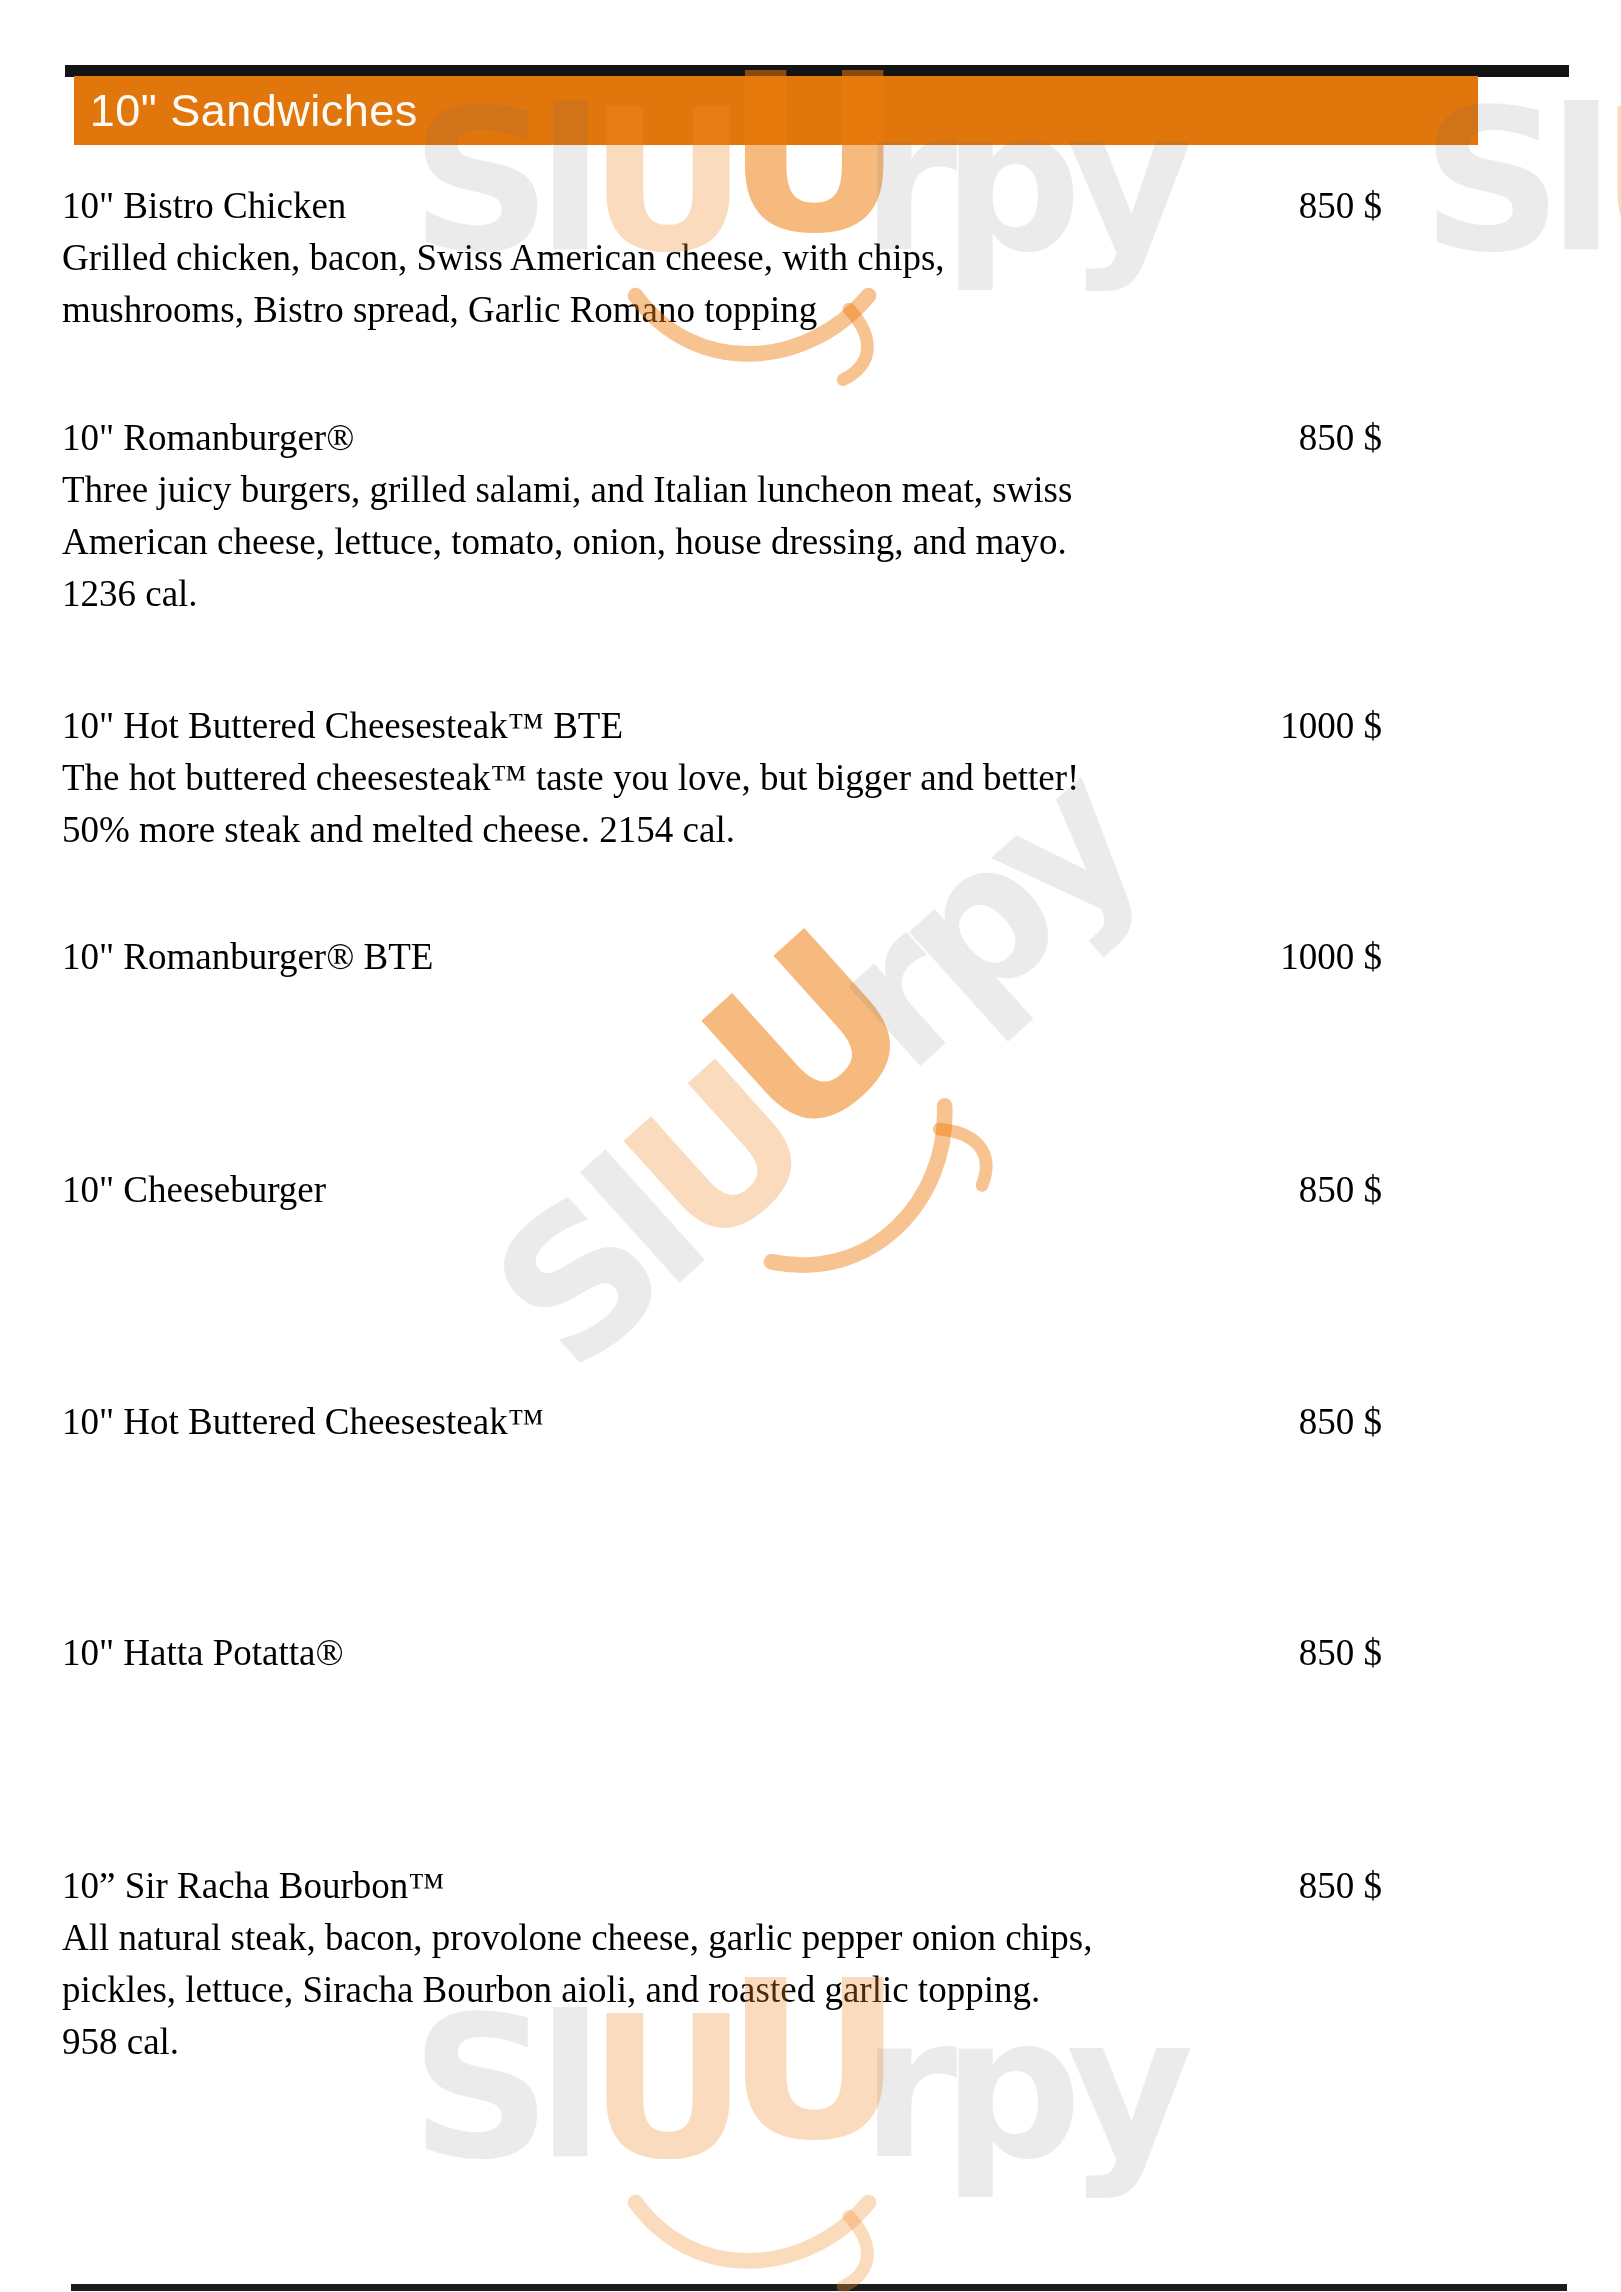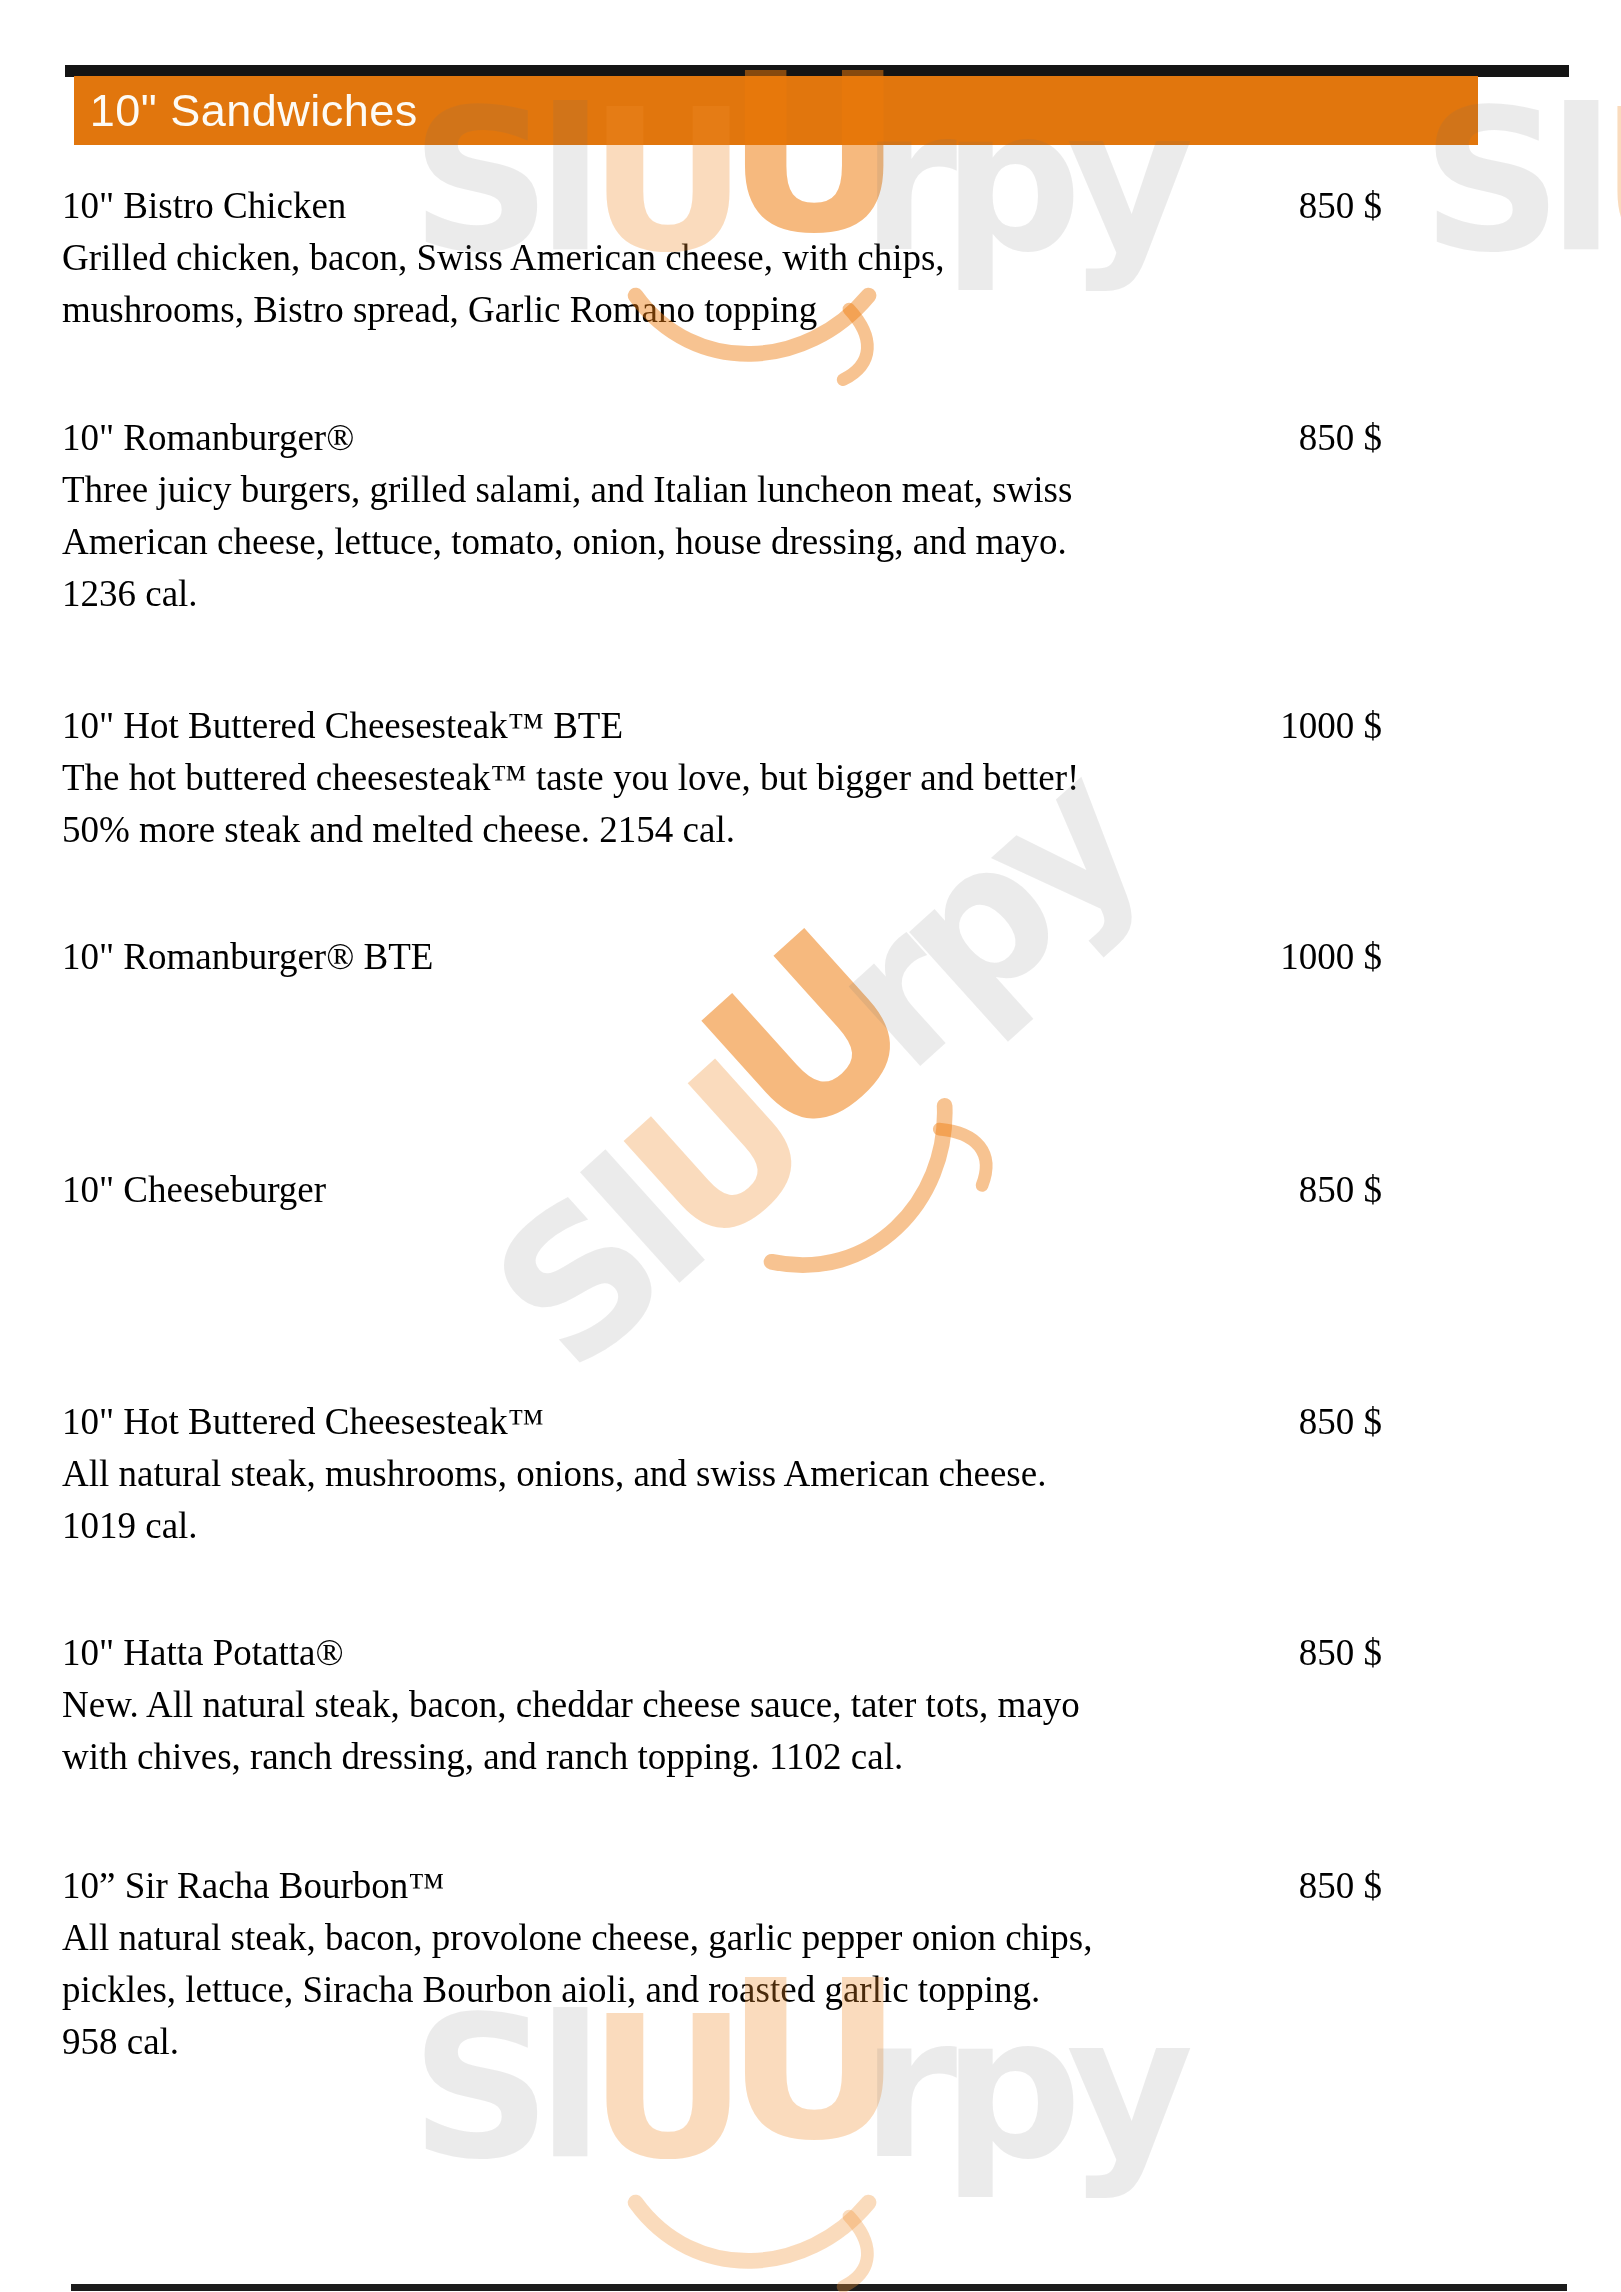--- a/index.html
+++ b/index.html
@@ -123,31 +123,27 @@
         <span class="item-name">10" Cheeseburger</span>
         <span class="item-price">850 $</span>
       </div>
     </div>
 
     <div class="item">
       <div class="item-head">
         <span class="item-name">10" Hot Buttered Cheesesteak™</span>
         <span class="item-price">850 $</span>
       </div>
-      <div class="item-desc">All natural steak, mushrooms, onions, and swiss American cheese.
-1019 cal.</div>
     </div>
 
     <div class="item">
       <div class="item-head">
         <span class="item-name">10" Hatta Potatta®</span>
         <span class="item-price">850 $</span>
       </div>
-      <div class="item-desc">New. All natural steak, bacon, cheddar cheese sauce, tater tots, mayo
-with chives, ranch dressing, and ranch topping. 1102 cal.</div>
     </div>
 
     <div class="item">
       <div class="item-head">
         <span class="item-name">10” Sir Racha Bourbon™</span>
         <span class="item-price">850 $</span>
       </div>
       <div class="item-desc">All natural steak, bacon, provolone cheese, garlic pepper onion chips,
 pickles, lettuce, Siracha Bourbon aioli, and roasted garlic topping.
 958 cal.</div>

